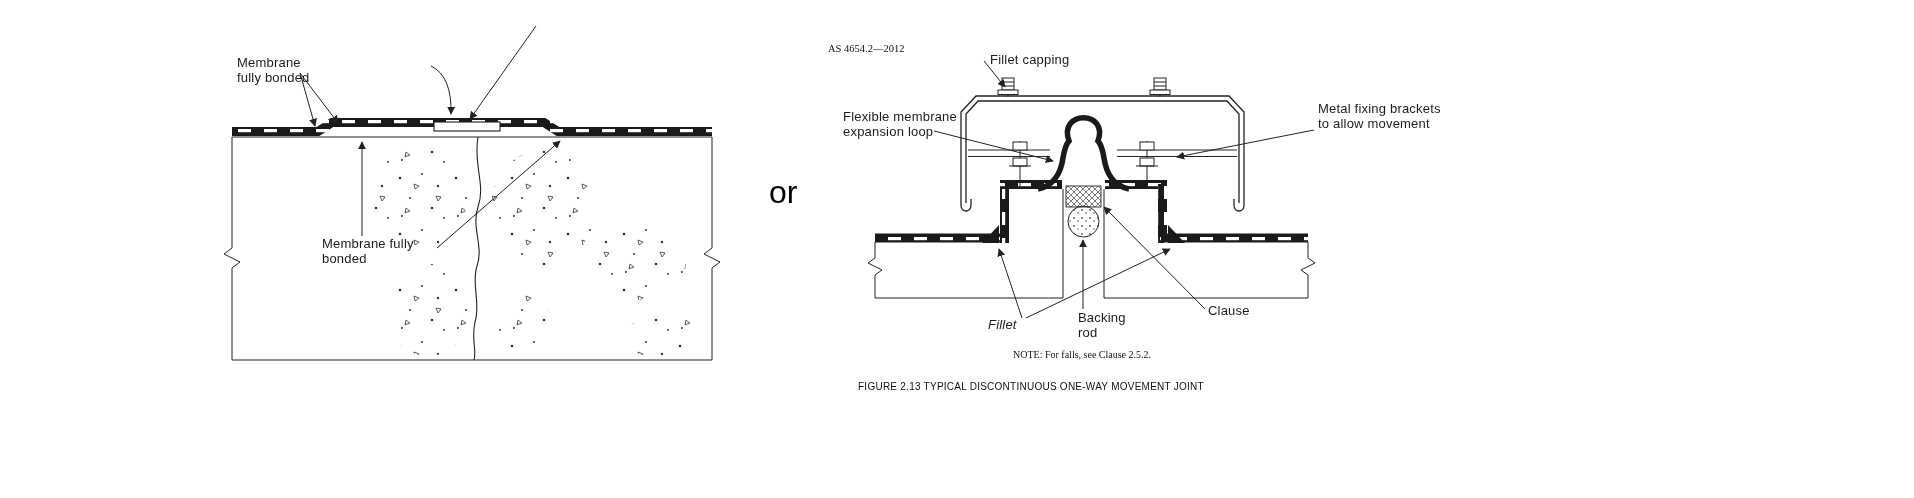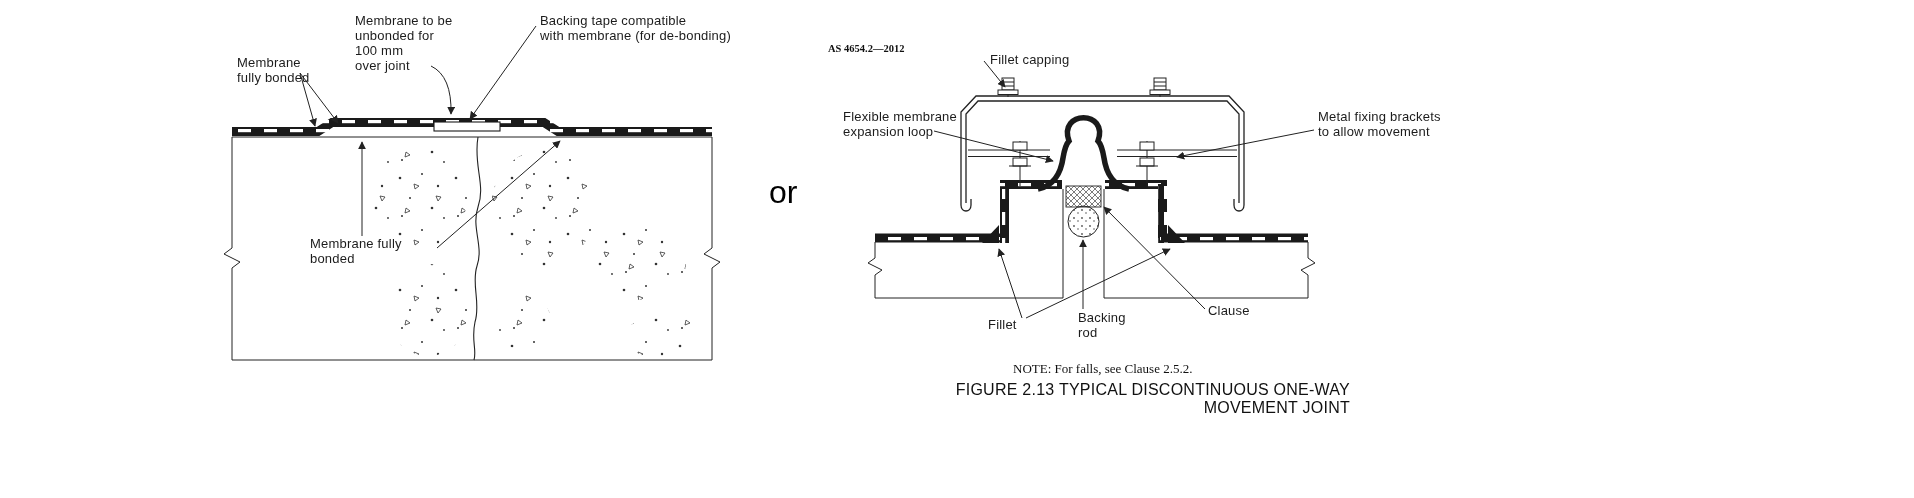--- a/index.html
+++ b/index.html
@@ -3,34 +3,34 @@
 <meta charset="utf-8">
 <style>
   html,body{margin:0;padding:0;background:#fff;}
   #canvas{position:relative;width:1914px;height:498px;background:#ffffff;overflow:hidden;
           font-family:"Liberation Sans",sans-serif;}
   #art{position:absolute;left:0;top:0;}
   .lbl{position:absolute;font-family:"Liberation Sans",sans-serif;font-size:13px;line-height:1.16;
        color:#1c1c1c;white-space:pre-line;letter-spacing:.2px;}
   .or{position:absolute;left:769px;top:174px;font-size:32px;color:#000;
       font-family:"Liberation Sans",sans-serif;}
-  .caption{position:absolute;left:858px;top:381px;width:492px;text-align:right;font-size:16px;
+  .caption{position:absolute;left:858px;top:381px;width:492px;text-align:left;font-size:10px;
        letter-spacing:.25px;color:#111;font-family:"Liberation Sans",sans-serif;}
-  .stdref{position:absolute;left:828px;top:43px;font-size:10.5px;font-weight:bold;color:#111;
+  .stdref{position:absolute;left:828px;top:43px;font-size:10.5px;font-weight:normal;color:#111;
        font-family:"Liberation Serif",serif;}
-  .note{position:absolute;left:1013px;top:349px;font-size:13px;color:#111;
-       font-family:"Liberation Serif",serif;margin-top:12px;}
+  .note{position:absolute;left:1013px;top:349px;font-size:10px;color:#111;
+       font-family:"Liberation Serif",serif;}
   #lbl-mfb-top{left:237px;top:55px;}
   #lbl-unbonded{left:355px;top:13px;}
   #lbl-tape{left:540px;top:13px;}
-  #lbl-mfb-bottom{left:310px;top:236px;}
+  #lbl-mfb-bottom{left:322px;top:236px;}
   #lbl-capping{left:990px;top:52px;}
   #lbl-loop{left:843px;top:109px;}
-  #lbl-brackets{left:1318px;top:109px;}
-  #lbl-fillet{left:988px;top:317px;}
+  #lbl-brackets{left:1318px;top:101px;}
+  #lbl-fillet{left:988px;top:317px;font-style:italic;}
   #lbl-rod{left:1078px;top:310px;}
   #lbl-sealant{left:1208px;top:303px;}
 </style>
 </head>
 <body>
 
 <div id="canvas">
 
   <svg id="art" width="1914" height="498" viewBox="0 0 1914 498" xmlns="http://www.w3.org/2000/svg">
     <defs>
@@ -176,26 +176,20 @@
         <path d="M1022 318 L999 249" marker-end="url(#arrow)"></path>
         <path d="M1026 318 L1170 249" marker-end="url(#arrow)"></path>
         <path d="M1083 309 L1083 240" marker-end="url(#arrow)"></path>
         <path d="M1205 309 L1104 207" marker-end="url(#arrow)"></path>
       </g>
     </g>
   </svg>
 
   <div class="lbl" id="lbl-mfb-top">Membrane
 fully bonded</div>
-  <div class="lbl" id="lbl-unbonded">Membrane to be
-unbonded for
-100 mm
-over joint</div>
-  <div class="lbl" id="lbl-tape">Backing tape compatible
-with membrane (for de-bonding)</div>
   <div class="lbl" id="lbl-mfb-bottom">Membrane fully
 bonded</div>
 
   <div class="or">or</div>
 
   <div class="stdref">AS 4654.2—2012</div>
   <div class="lbl" id="lbl-capping">Fillet capping</div>
   <div class="lbl" id="lbl-loop">Flexible membrane
 expansion loop</div>
   <div class="lbl" id="lbl-brackets">Metal fixing brackets

